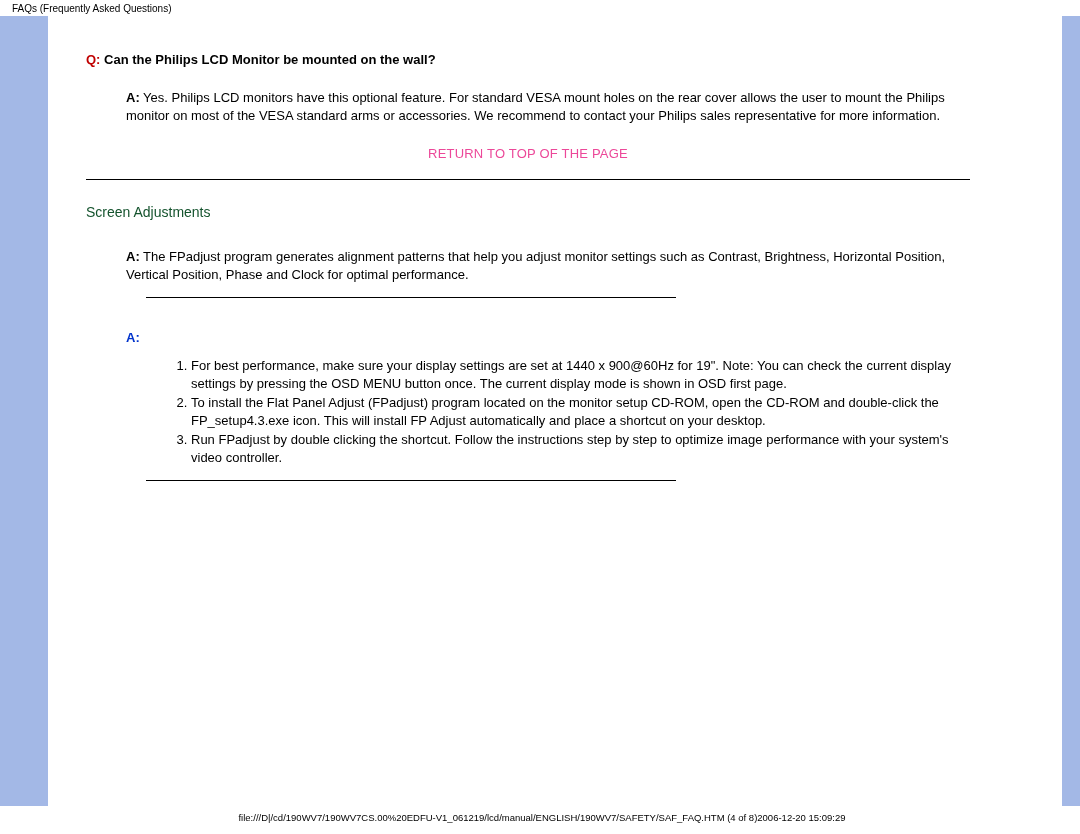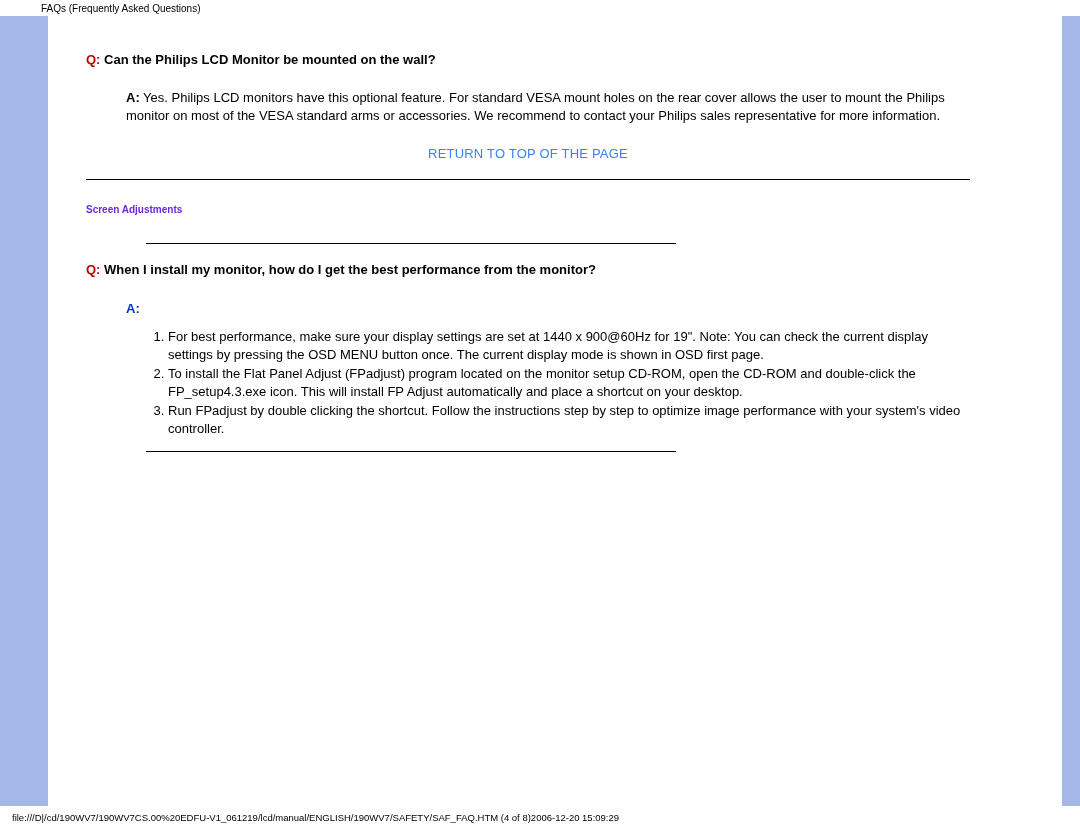--- a/index.html
+++ b/index.html
@@ -9,21 +9,20 @@
     font-size: 13px;
     color: #000;
     background: #fff;
     width: 1080px;
   }
   .header-strip {
     font-size: 10px;
     color: #000;
     padding: 3px 0 0 12px;
     height: 16px;
-    margin-left: 29px;
   }
   .outer {
     display: flex;
     padding: 0;
   }
   .left-band {
     width: 48px;
     min-height: 790px;
     background: #a3b8e6;
     flex-shrink: 0;
@@ -54,49 +53,50 @@
   }
   .a-label { font-weight: bold; color: #000; }
   .a-label-blue { font-weight: bold; color: #0033cc; margin-left: 40px; display:block; margin-bottom:12px;}
   .return-link {
     color: #ff6600;
     text-align: center;
     margin: 22px 0 18px 0;
     font-size: 13px;
     letter-spacing: 0.2px;
   }
-  .return-link a { color: #3b82f6; text-decoration: none; cursor: pointer; }
+  .return-link a { color: #ec4899; text-decoration: none; cursor: pointer; }
   hr.long {
     border: none;
     border-top: 1px solid #000;
     margin: 12px 0 24px 0;
   }
   hr.short {
     border: none;
     border-top: 1px solid #000;
     margin: 14px 0 18px 60px;
     width: 530px;
   }
   .section-head {
-    color: #6d28d9;
-    font-weight: bold;
-    font-size: 10px;
+    color: #14532d;
+    font-weight: normal;
+    font-size: 14px;
     margin: 4px 0 28px 0;
   }
   ol.steps {
     margin: 6px 0 8px 60px;
     padding-left: 22px;
     line-height: 1.35;
   }
-  ol.steps li { margin-bottom: 2px; }
+  ol.steps li { margin-bottom: 2px; margin-left: 23px; }
   .footer-path {
     font-size: 9.5px;
     color: #000;
     padding: 6px 8px 0 12px;
     white-space: nowrap;
+    text-align: center;
   }
 </style>
 </head>
 <body>
 
 <div class="header-strip">FAQs (Frequently Asked Questions)</div>
 
 <div class="outer">
   <div class="left-band"></div>
 
@@ -112,27 +112,26 @@
       </div>
 
       <div class="return-link">
         <a>RETURN TO TOP OF THE PAGE</a>
       </div>
 
       <hr class="long">
 
       <div class="section-head">Screen Adjustments</div>
 
+      <div class="a-block">
+        <span class="a-label">A:</span><span> The FPadjust program generates alignment patterns that help you adjust monitor settings such as Contrast, Brightness, Horizontal Position, Vertical Position, Phase and Clock for optimal performance.</span>
+      </div>
 
       <hr class="short">
 
-      <div class="q-line">
-        <span class="q-label">Q:</span>
-        <span class="q-text"> <span>When I install my monitor, how do I get the best performance from the monitor?</span></span>
-      </div>
       <div style="height:14px"></div>
       <span class="a-label-blue">A:</span>
 
       <ol class="steps">
         <li>For best performance, make sure your display settings are set at 1440 x 900@60Hz for 19". Note: You can check the current display settings by pressing the OSD MENU button once. The current display mode is shown in OSD first page.</li>
         <li>To install the Flat Panel Adjust (FPadjust) program located on the monitor setup CD-ROM, open the CD-ROM and double-click the FP_setup4.3.exe icon. This will install FP Adjust automatically and place a shortcut on your desktop.</li>
         <li>Run FPadjust by double clicking the shortcut. Follow the instructions step by step to optimize image performance with your system's video controller.</li>
       </ol>
 
       <hr class="short">

